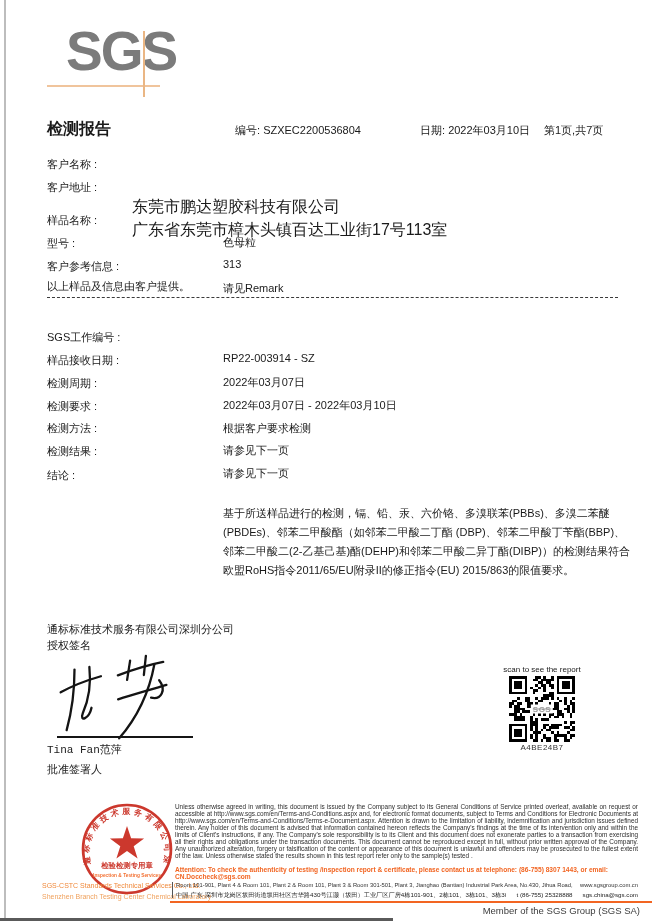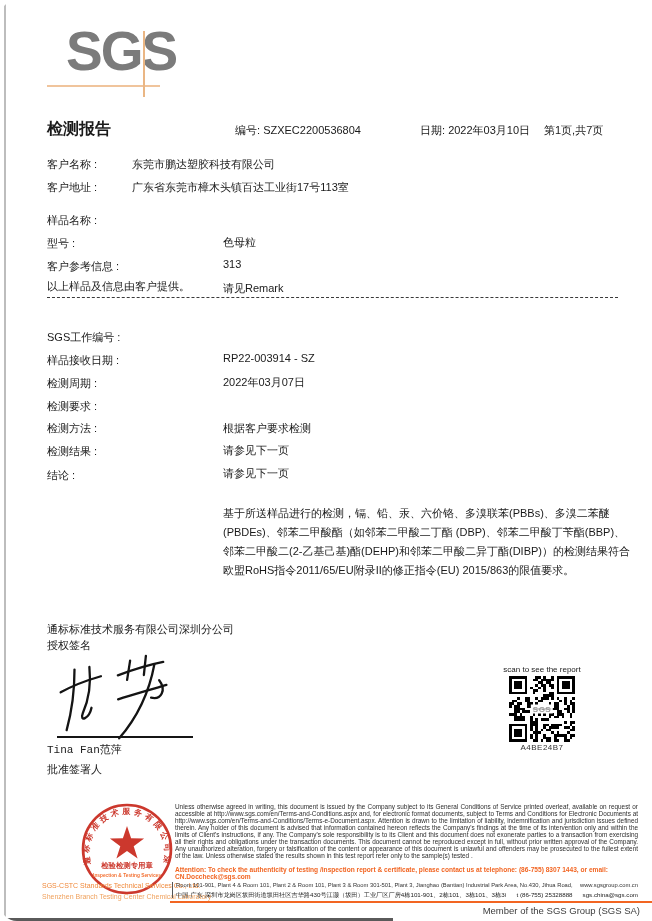--- a/index.html
+++ b/index.html
@@ -1,33 +1,33 @@
 <!DOCTYPE html>
 <html><head>
 <meta charset="utf-8">
 <style>
   * { margin:0; padding:0; box-sizing:border-box; }
   html,body { background:#fff; }
   body { font-family:"Liberation Sans","DejaVu Sans",sans-serif; color:#1a1a1a; }
-  .page { position:relative; width:652px; height:921px; background:#ffffff; overflow:hidden;border-radius:17px; }
+  .page { position:relative; width:652px; height:921px; background:#ffffff; overflow:hidden; }
   .scan-edge-left { position:absolute; left:4px; top:0; width:2px; height:921px; background:#bdbdbd; }
   .scan-edge-bottom { position:absolute; left:0; top:918px; width:393px; height:3px; background:#5a5a5a; }
 
   
   .logo { position:absolute; left:66px; top:24px; font-size:55px; font-weight:bold; color:#7b7b7b; letter-spacing:-2px; line-height:1; }
   .logo-hline { position:absolute; left:47px; top:85px; width:113px; height:2px; background:#f0c49c; }
   .logo-vline { position:absolute; left:143px; top:31px; width:2px; height:66px; background:#eab684; }
 
   .title { position:absolute; left:47px; top:119px; font-size:16px; font-weight:bold; }
   .hdr-no { position:absolute; left:235px; top:123px; font-size:11px; }
   .hdr-date { position:absolute; left:420px; top:123px; font-size:11px; }
   .hdr-page { position:absolute; left:544px; top:123px; font-size:11px; }
 
   .row { position:absolute; left:47px; font-size:11px; white-space:nowrap; }
-  .val-client { position:absolute; left:132px; font-size:11px; white-space:nowrap; }
+  .val-client { position:absolute; left:132px; font-size:16px; white-space:nowrap;margin-top:40px; }
   .val-col { position:absolute; left:223px; font-size:11px; white-space:nowrap;margin-top:22px; }
 
   .dash-line { position:absolute; left:47px; top:297px; width:571px; border-top:1.5px dashed #3a3a3a; }
 
   .conclusion { position:absolute; left:223px; top:468px; width:408px; font-size:11px; line-height:19px; white-space:normal;margin-top:36px; }
 
   .sig-company { position:absolute; left:47px; top:622px; font-size:11px; }
   .sig-auth { position:absolute; left:47px; top:638px; font-size:11px; }
   .sig-draw { position:absolute; left:55px; top:653px; }
   .sig-underline { position:absolute; left:57px; top:736px; width:136px; height:2px; background:#151515; }
@@ -85,20 +85,21 @@
   <div class="val-col" style="top:259px">请见Remark</div>
   <div class="row" style="top:279px">以上样品及信息由客户提供。</div>
 
   <div class="dash-line"></div>
 
   <div class="row" style="top:330px">SGS工作编号 :</div>
   <div class="val-col" style="top:330px">RP22-003914 - SZ</div>
   <div class="row" style="top:353px">样品接收日期 :</div>
   <div class="val-col" style="top:353px">2022年03月07日</div>
   <div class="row" style="top:376px">检测周期 :</div>
+  <div class="val-col" style="top:376px">2022年03月07日 - 2022年03月10日</div>
   <div class="row" style="top:399px">检测要求 :</div>
   <div class="val-col" style="top:399px">根据客户要求检测</div>
   <div class="row" style="top:421px">检测方法 :</div>
   <div class="val-col" style="top:421px">请参见下一页</div>
   <div class="row" style="top:444px">检测结果 :</div>
   <div class="val-col" style="top:444px">请参见下一页</div>
   <div class="row" style="top:468px">结论 :</div>
   <div class="conclusion">基于所送样品进行的检测，镉、铅、汞、六价铬、多溴联苯(PBBs)、多溴二苯醚(PBDEs)、邻苯二甲酸酯（如邻苯二甲酸二丁酯 (DBP)、邻苯二甲酸丁苄酯(BBP)、邻苯二甲酸二(2-乙基己基)酯(DEHP)和邻苯二甲酸二异丁酯(DIBP)）的检测结果符合欧盟RoHS指令2011/65/EU附录II的修正指令(EU) 2015/863的限值要求。</div>
 
   <div class="sig-company">通标标准技术服务有限公司深圳分公司</div>

